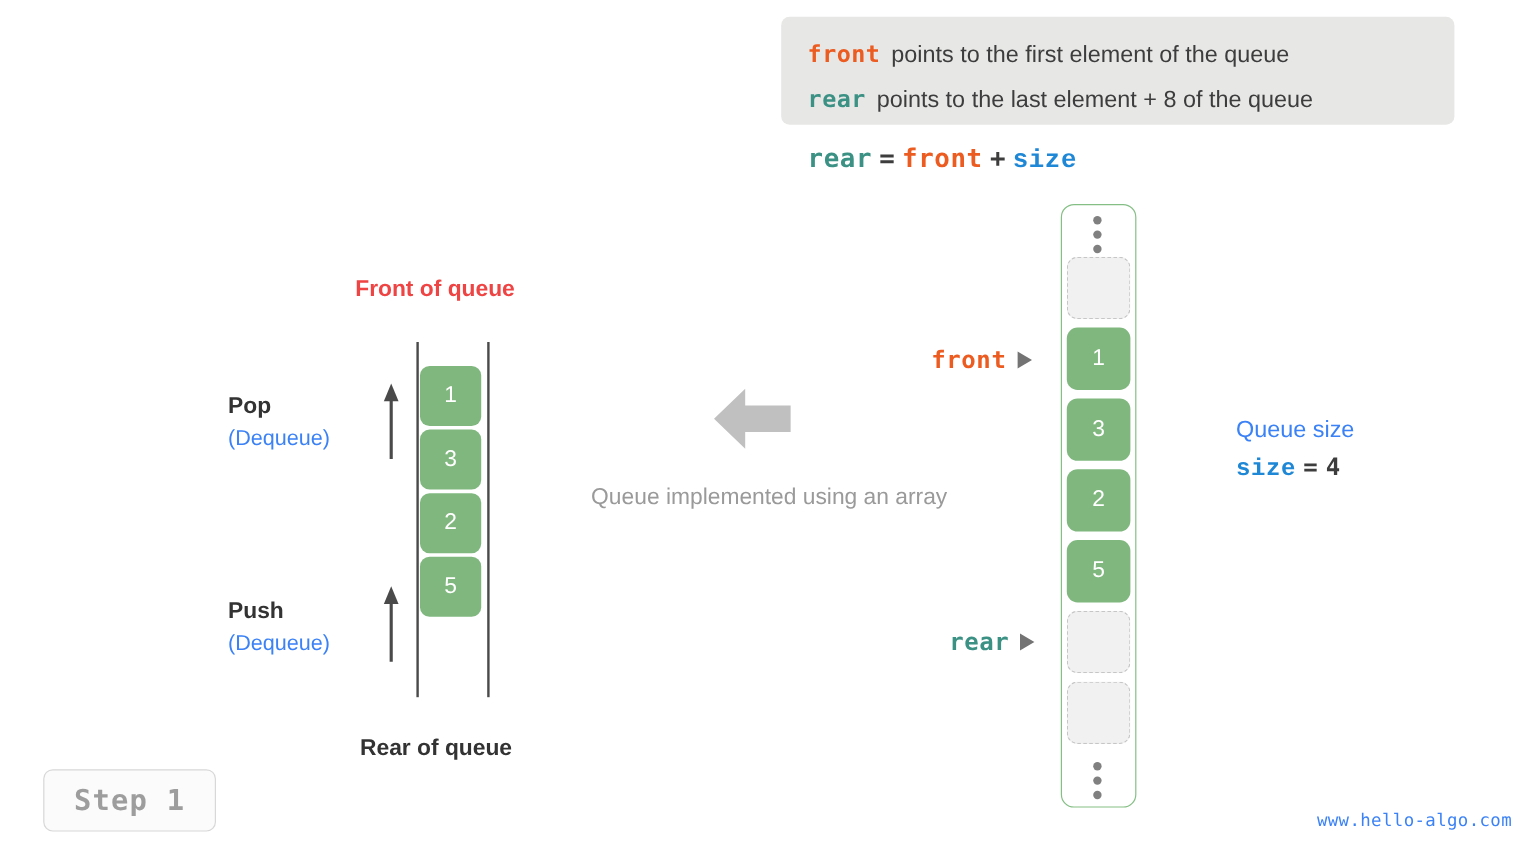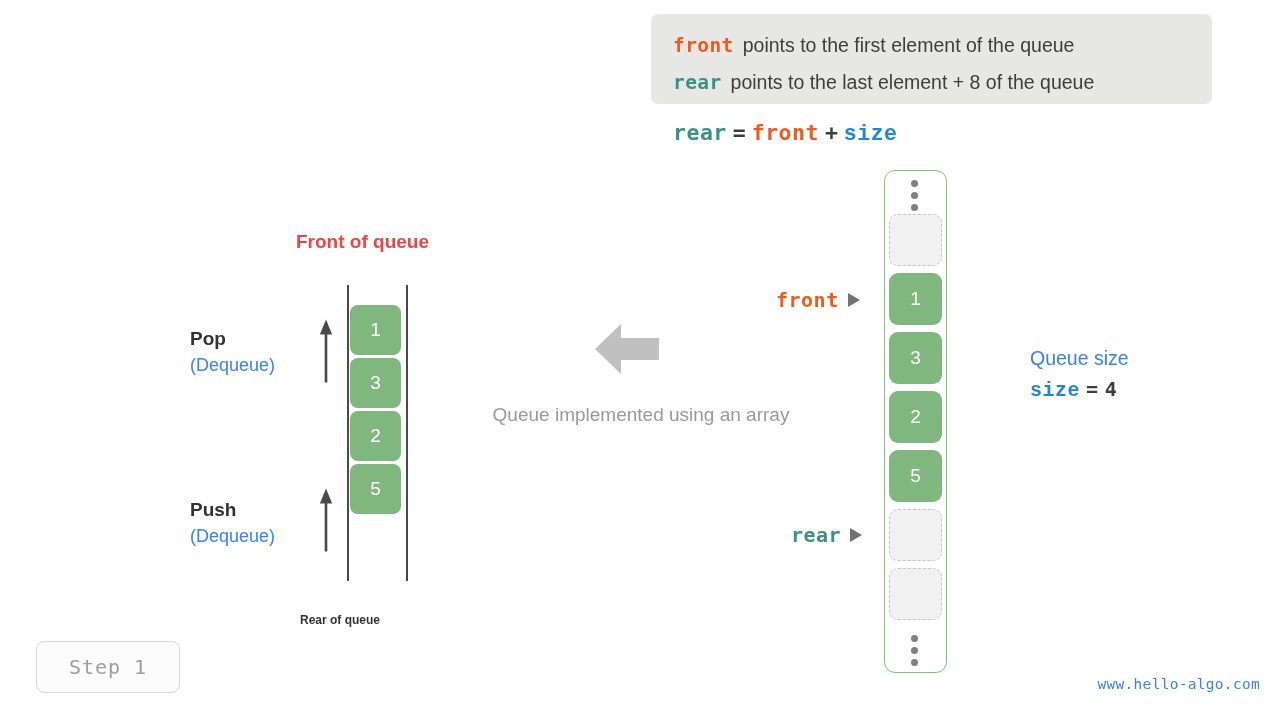--- a/index.html
+++ b/index.html
@@ -65,21 +65,21 @@
     font-size: 19px;
     font-weight: bold;
     color: #ef4444;
     white-space: nowrap;
     text-align: center;
   }
   #queue-title-rear {
     position: absolute;
     left: 300px;
     top: 613px;
-    font-size: 12px;
+    font-size: 19px;
     font-weight: bold;
     color: #333333;
     white-space: nowrap;
   }
   .rail {
     position: absolute;
     top: 285px;
     width: 2px;
     height: 296px;
     background: #4a4a4a;
@@ -239,22 +239,22 @@
     width: 144px;
     height: 52px;
     background: #fbfbfb;
     border: 1.4px solid #d8d8d8;
     border-radius: 8px;
     box-sizing: border-box;
     display: flex;
     align-items: center;
     justify-content: center;
     font-family: "DejaVu Sans Mono","Liberation Mono",monospace;
-    font-weight: normal;
-    font-size: 20px;
+    font-weight: bold;
+    font-size: 24px;
     letter-spacing: 1px;
     color: #9d9d9d;
   }
 
   
   #watermark {
     position: absolute;
     right: 20px;
     top: 676px;
     font-family: "DejaVu Sans Mono","Liberation Mono",monospace;

